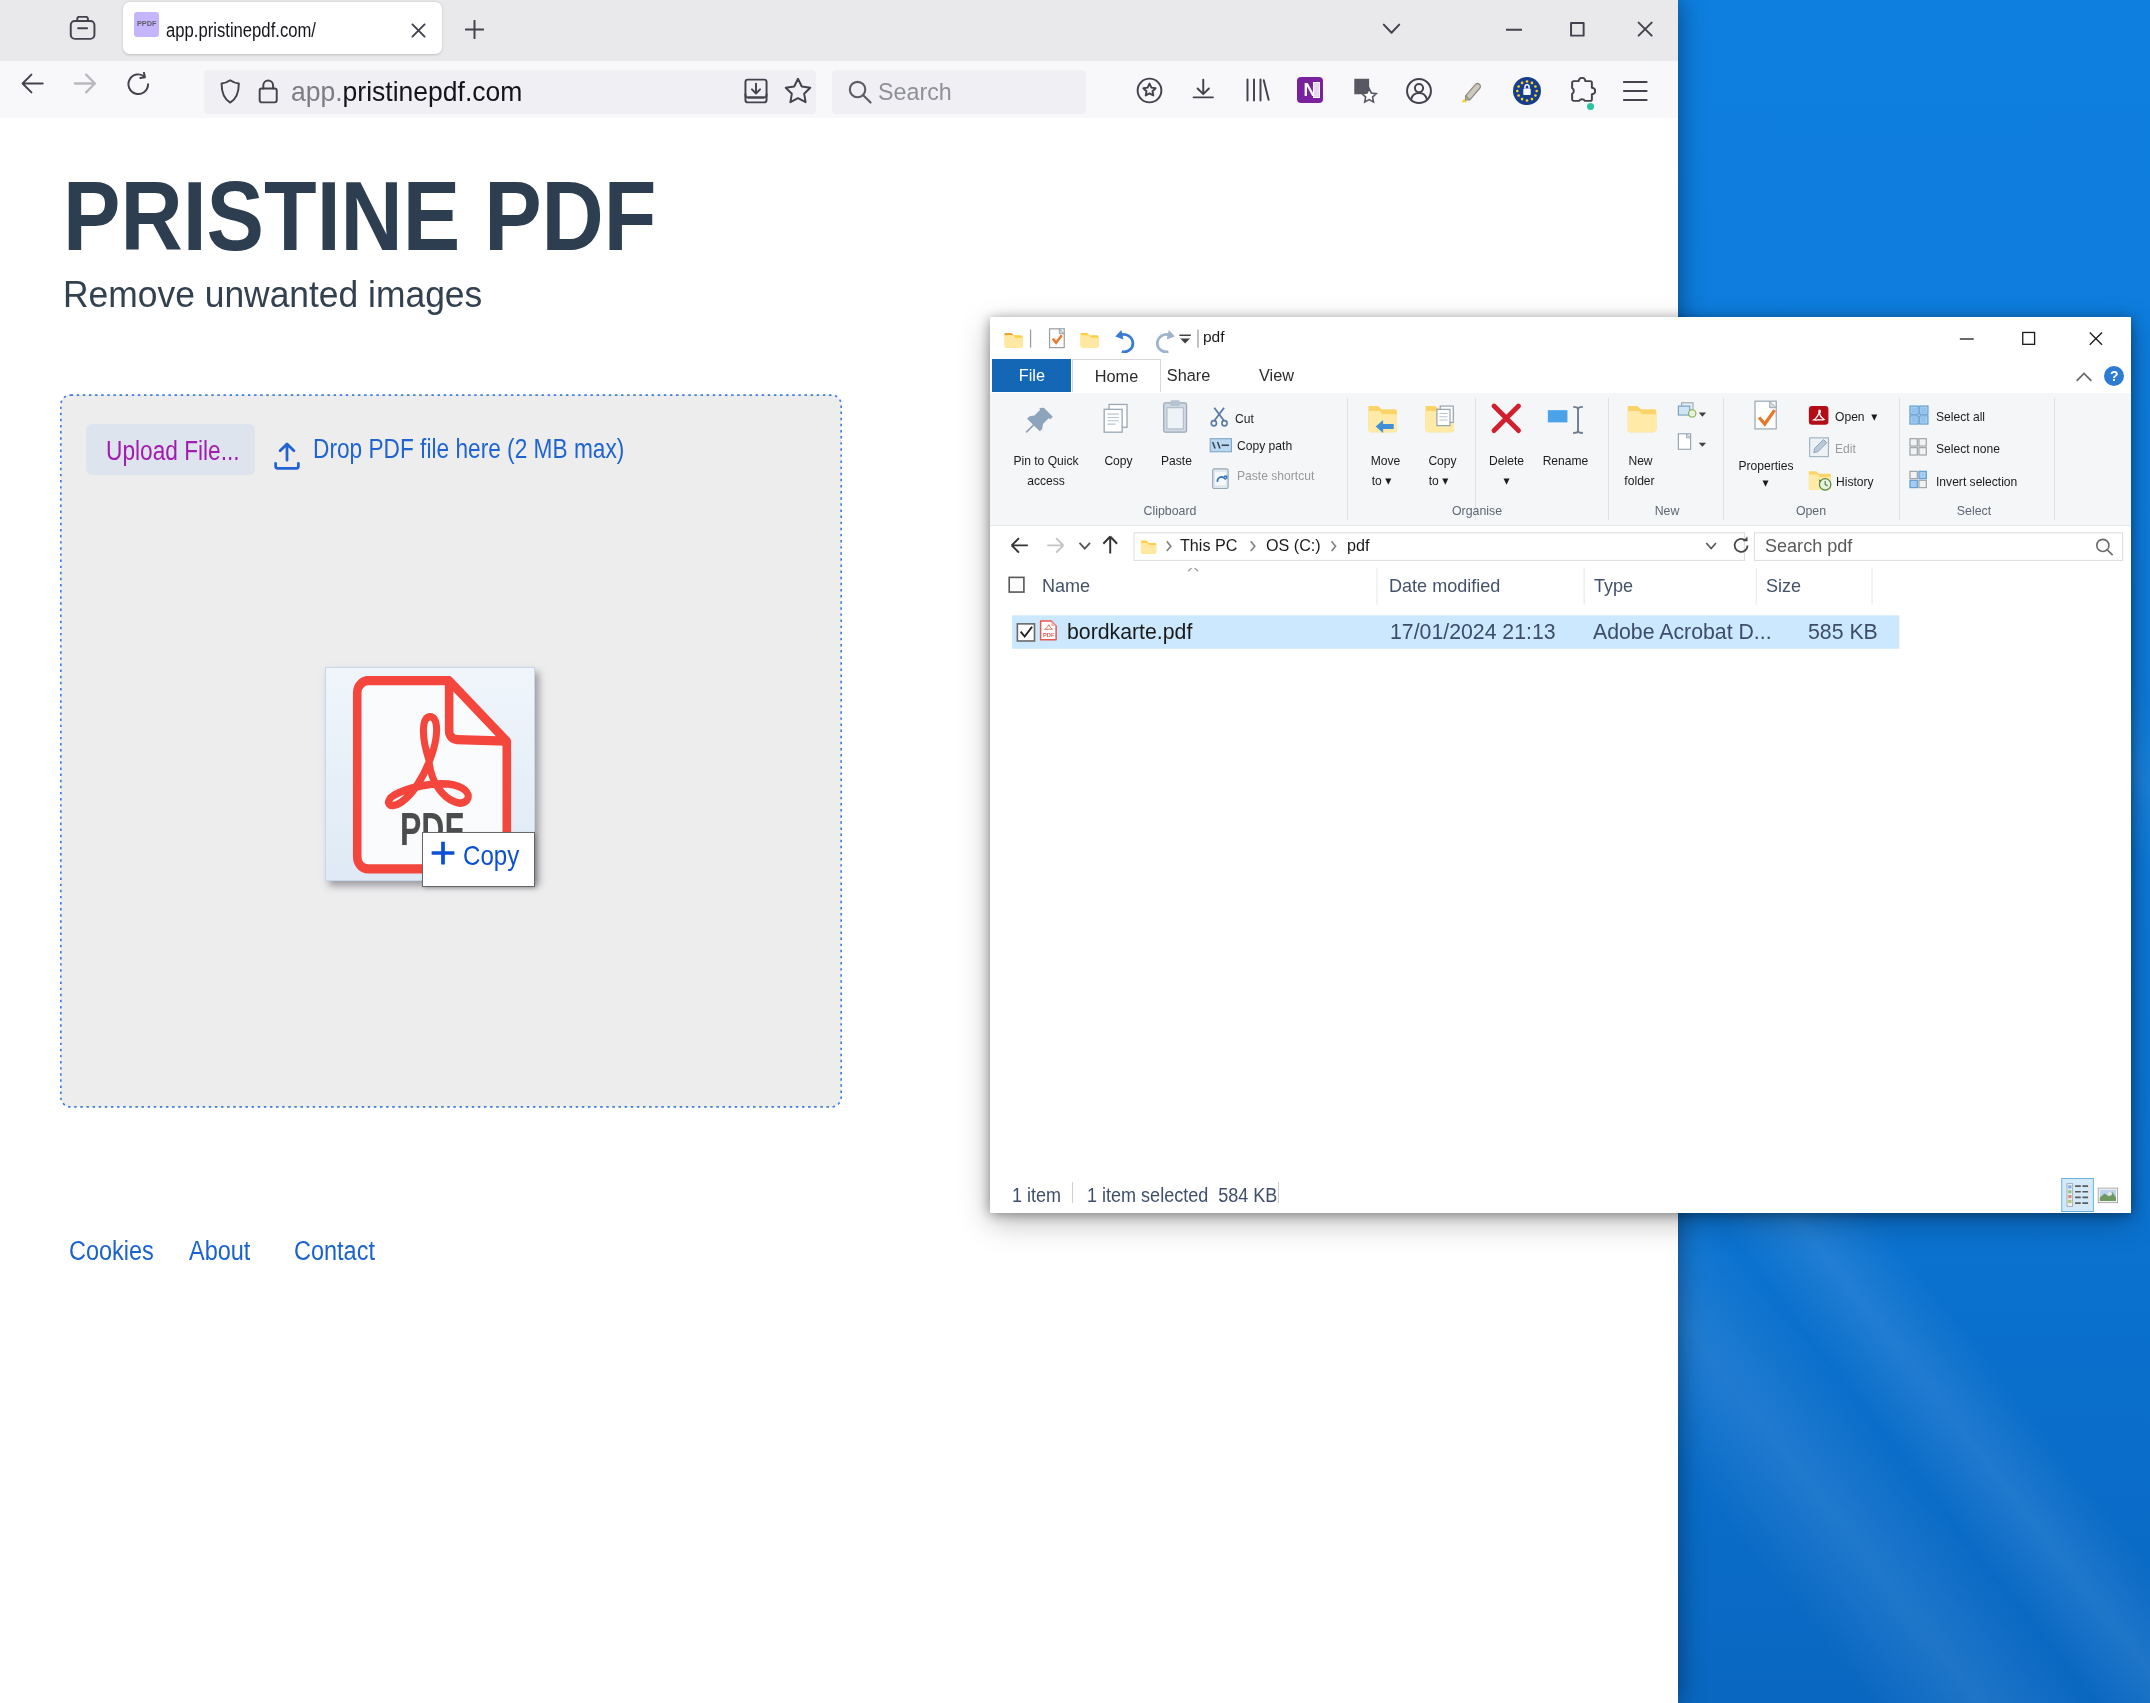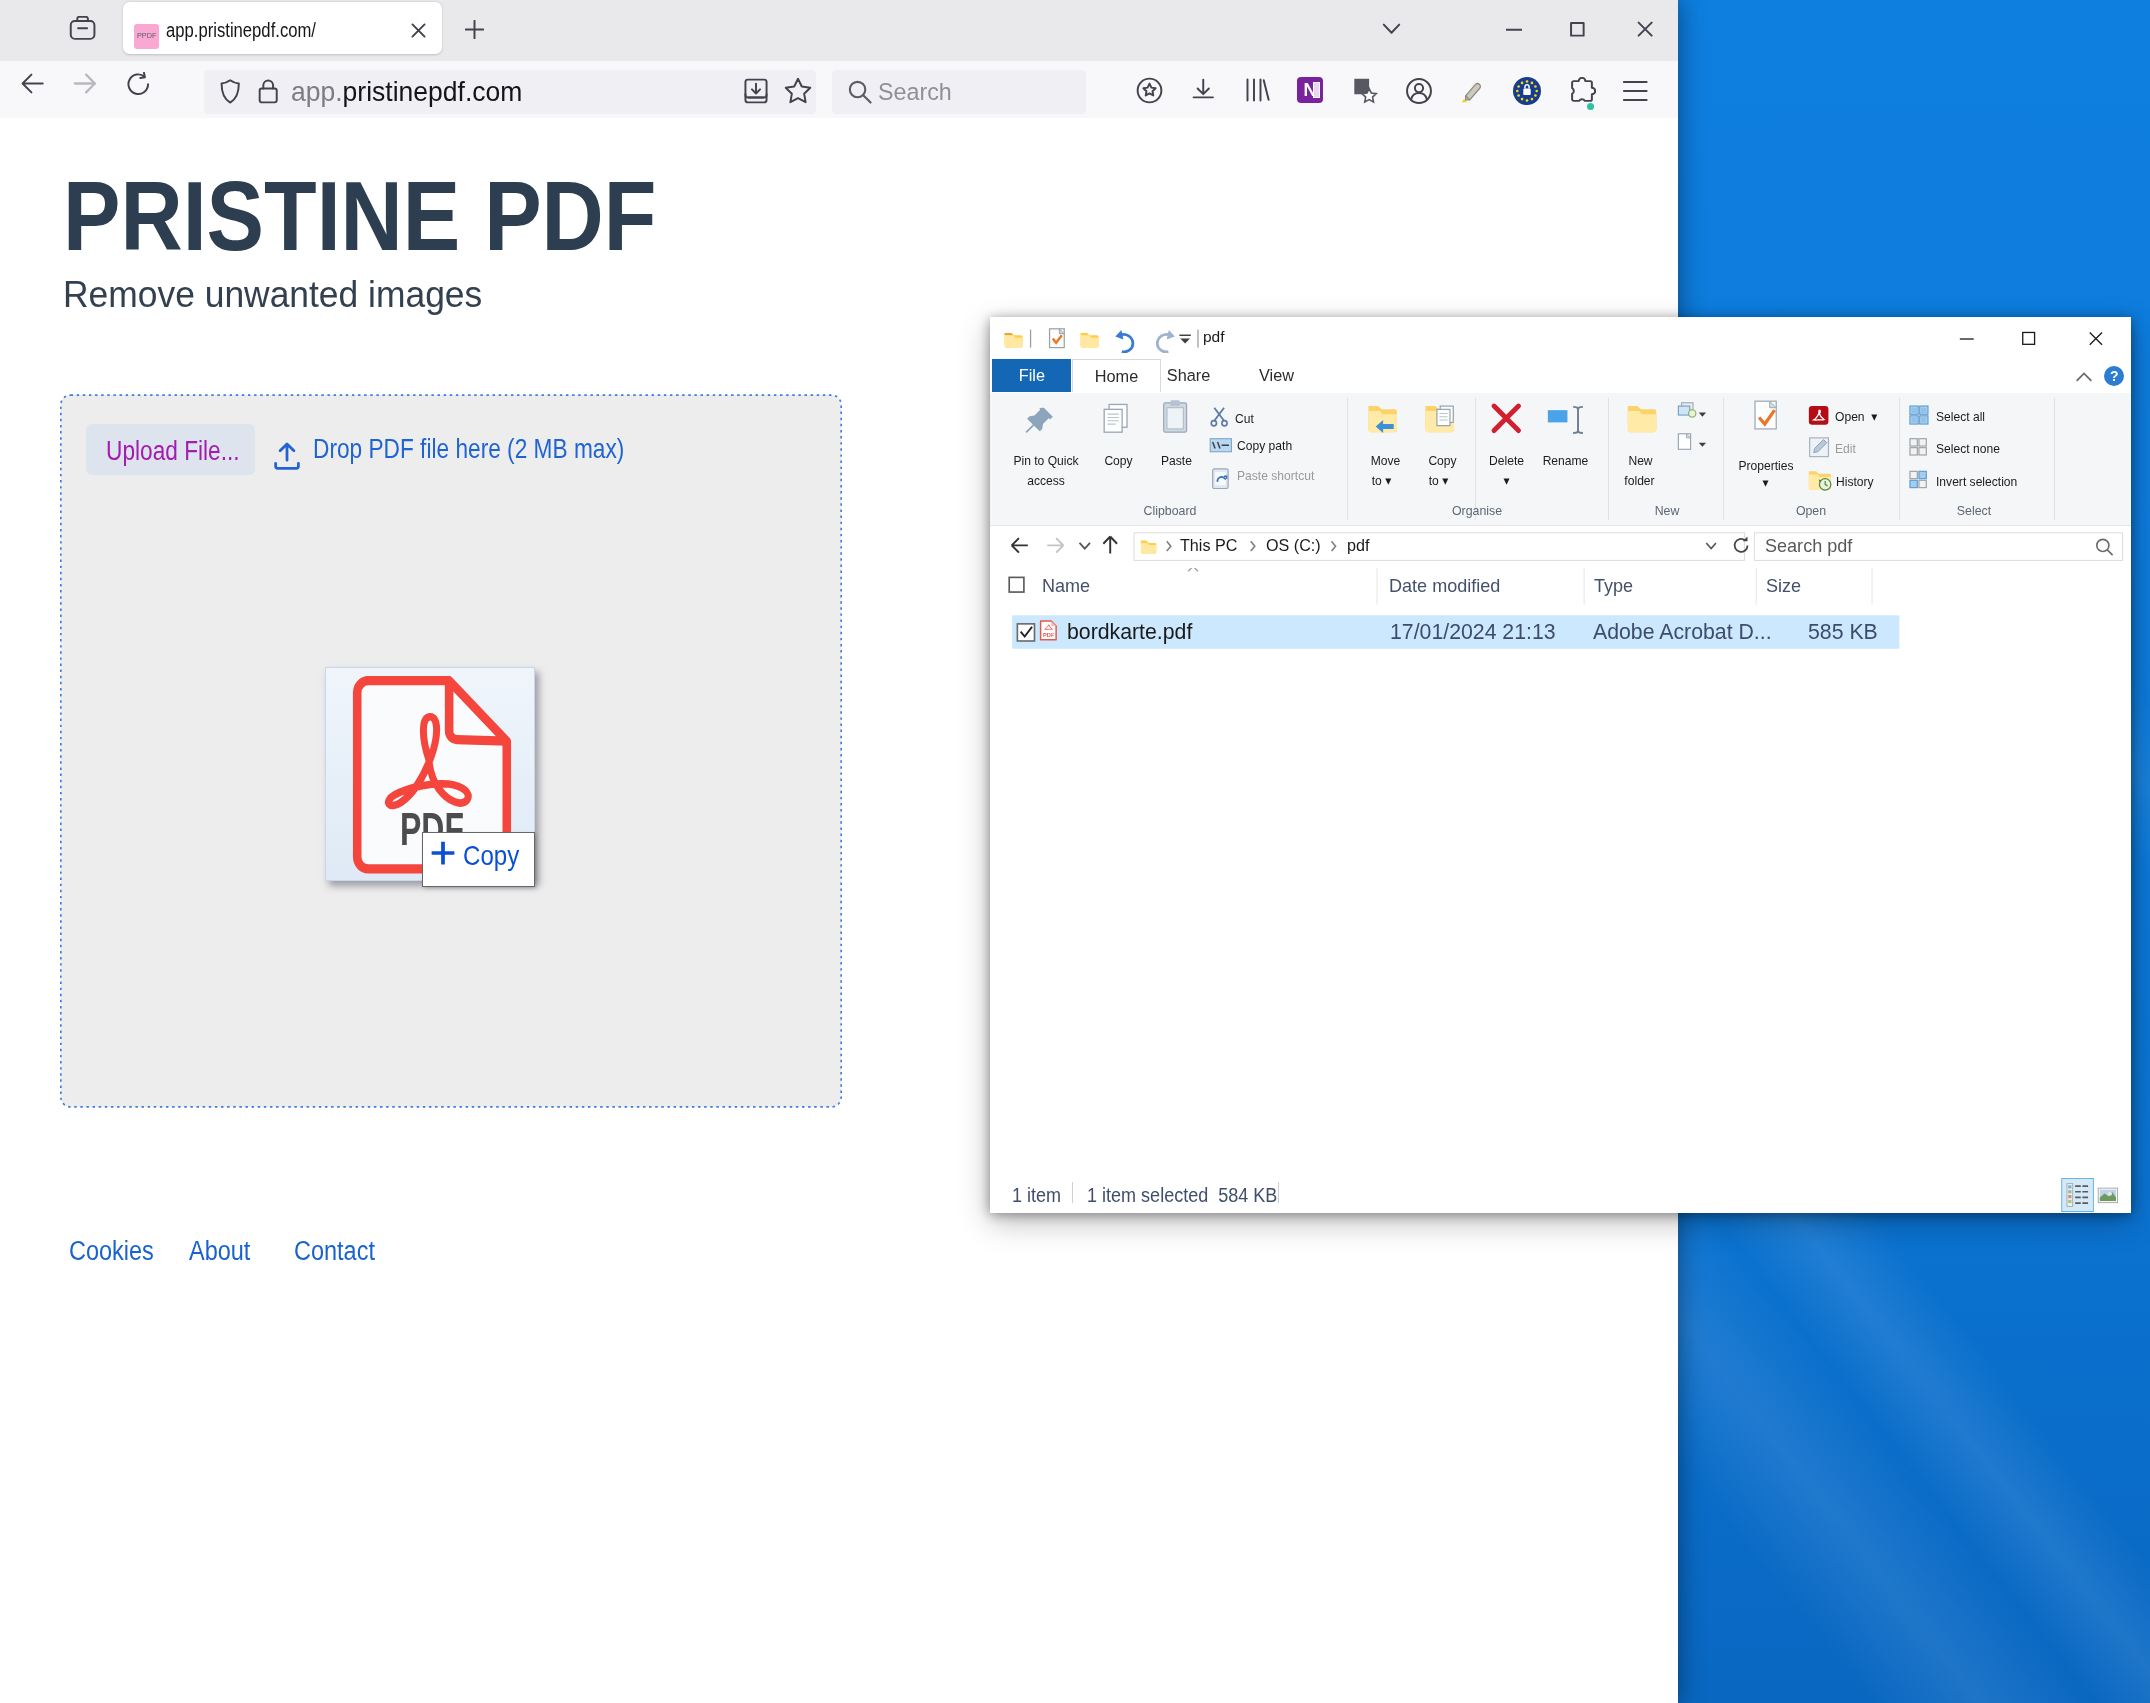--- a/index.html
+++ b/index.html
@@ -50,21 +50,21 @@
     <div class="beam" style="left:2055px;top:245px;width:106px;height:979px;opacity:.6;"></div>
   </div>
 <div id="ff">
   <div id="tabbar">
     <svg class="abs" style="left:69px;top:16.3px;" width="28" height="24.5" viewBox="0 0 34 30">
       <rect x="2" y="6" width="29" height="22" rx="5" class="ticon" stroke-width="2.6"></rect>
       <path d="M10 6 V3.5 a2.5 2.5 0 0 1 2.5 -2.5 h8 a2.5 2.5 0 0 1 2.5 2.5 V6" class="ticon" stroke-width="2.6"></path>
       <path d="M11 15 h11" class="ticon" stroke-width="2.8"></path>
     </svg>
     <div id="tab">
-      <div class="abs" style="left:11.4px;top:22px;width:24.5px;height:24.5px;background:#f9a8d4;border-radius:3.3px;font-size:7.3px;font-weight:normal;color:#5c5c66;text-align:center;line-height:24.5px;letter-spacing:0;">PPDF</div>
+      <div class="abs" style="left:11.4px;top:10px;width:24.5px;height:24.5px;background:#c4b5fd;border-radius:3.3px;font-size:7.3px;font-weight:bold;color:#5c5c66;text-align:center;line-height:24.5px;letter-spacing:0;">PPDF</div>
       <div class="abs" style="left:43px;top:15.5px;font-size:19.6px;color:#15141a;line-height:24.5px;transform:scaleX(.85);transform-origin:0 0;white-space:nowrap;">app.pristinepdf.com/</div>
       <svg class="abs" style="left:287px;top:19.6px;" width="17" height="17" viewBox="0 0 21 21">
           <path d="M3 3 L18 18 M18 3 L3 18" class="ticon" stroke-width="2.3"></path>
         </svg>
     </div>
     <svg class="abs" style="left:465px;top:19.6px;" width="19" height="19" viewBox="0 0 23 23">
         <path d="M11.5 1 V22 M1 11.5 H22" class="ticon" stroke-width="2.4"></path>
       </svg>
     <svg class="abs" style="left:1382px;top:23px;" width="19" height="12.2" viewBox="0 0 23 15">
         <path d="M2 2 L11.5 12 L21 2" class="ticon" stroke-width="2.4"></path>

